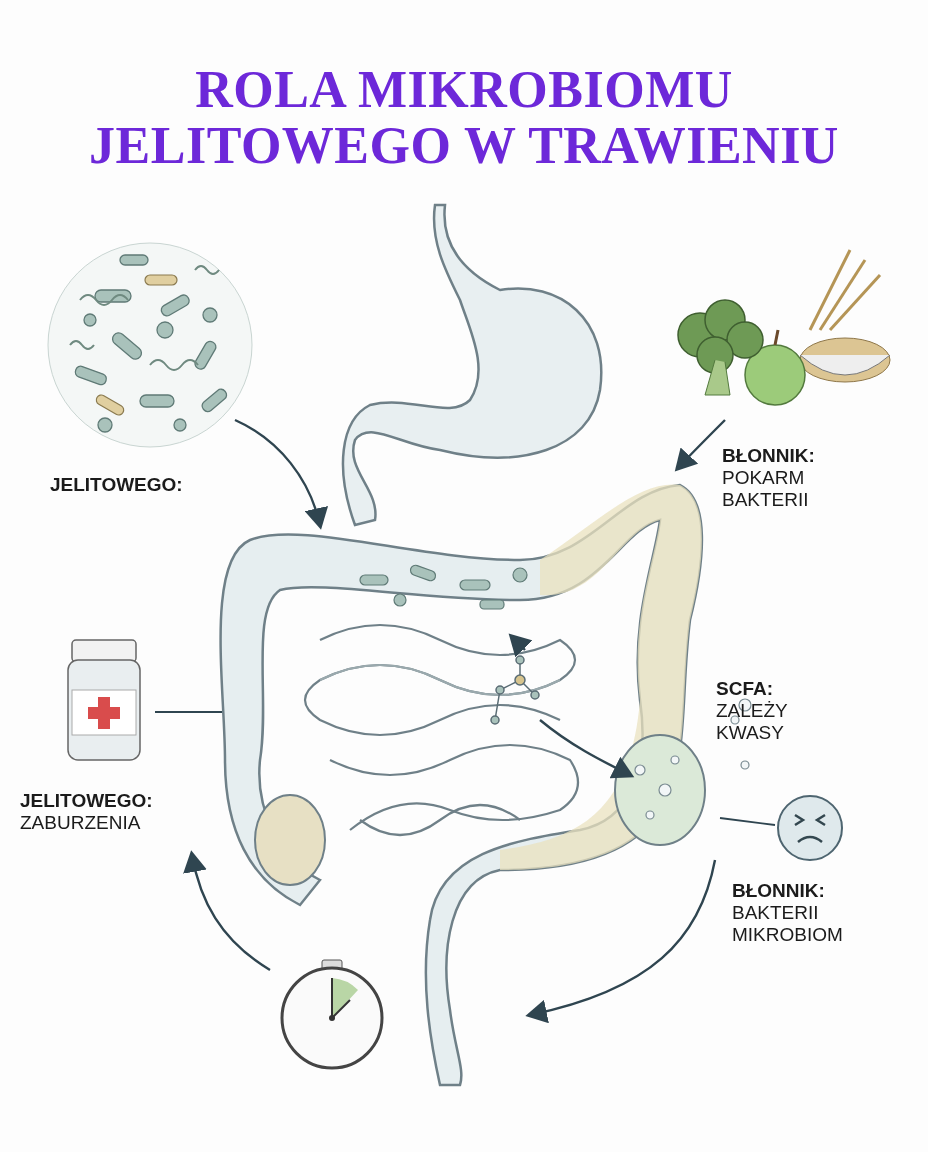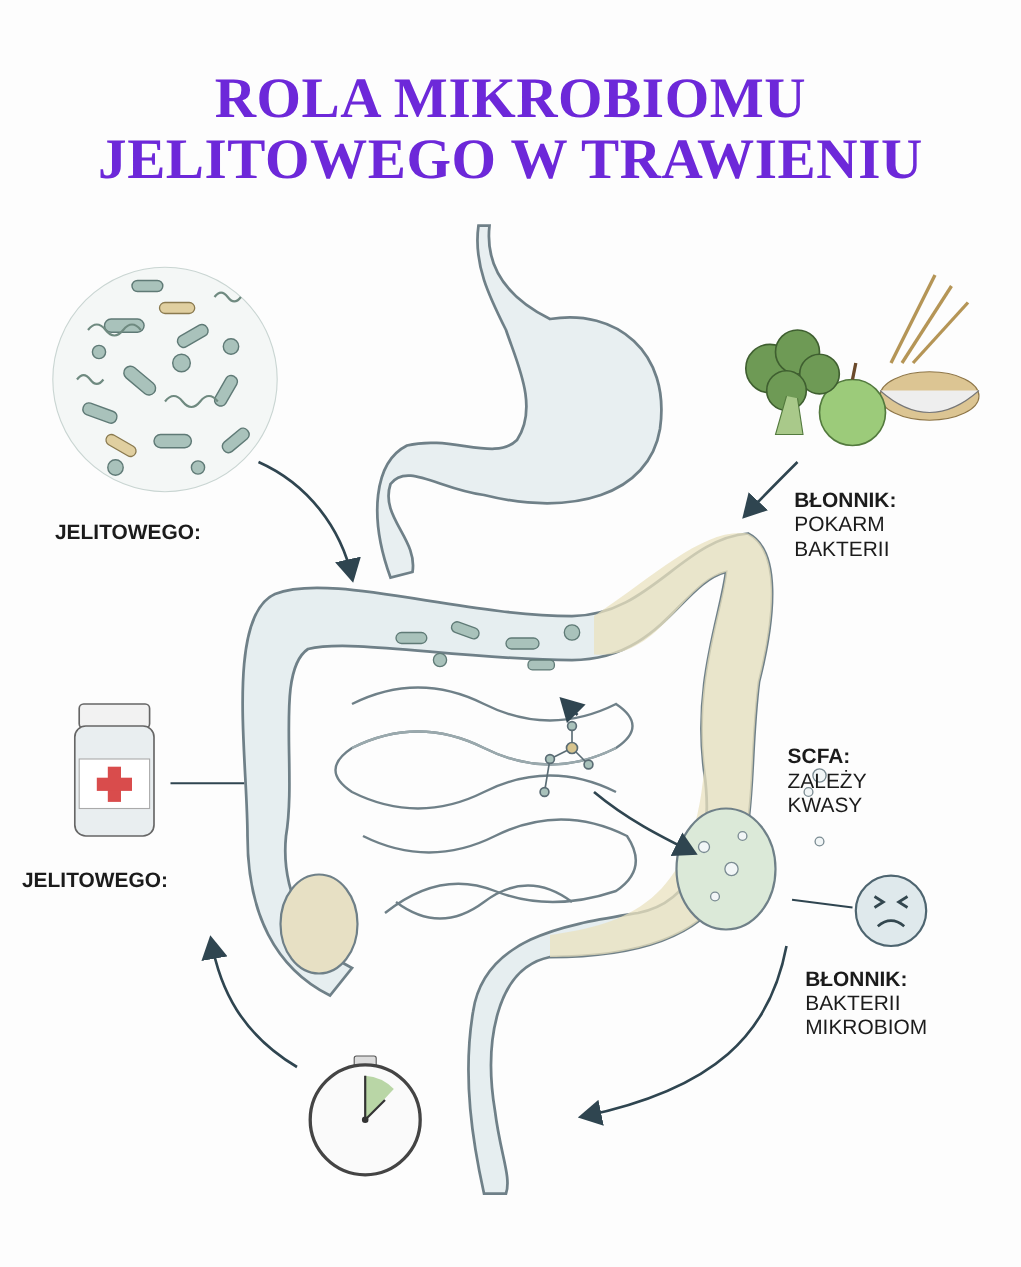--- a/index.html
+++ b/index.html
@@ -169,20 +169,21 @@
 </div>
 
 <div class="lbl" style="left:716px; top:678px; width:100px;">
   <span class="h">SCFA:</span>
   <span class="s">ZALEŻY</span>
   <span class="s">KWASY</span>
 </div>
 
 <div class="lbl" style="left:20px; top:790px; width:200px;">
   <span class="h">JELITOWEGO:</span>
+  <span class="s">ZABURZENIA</span>
 </div>
 
 <div class="lbl" style="left:732px; top:880px; width:160px;">
   <span class="h">BŁONNIK:</span>
   <span class="s">BAKTERII</span>
   <span class="s">MIKROBIOM</span>
 </div>
 
 <div class="lbl" style="left:505px; top:1042px; width:230px;">
 </div>

